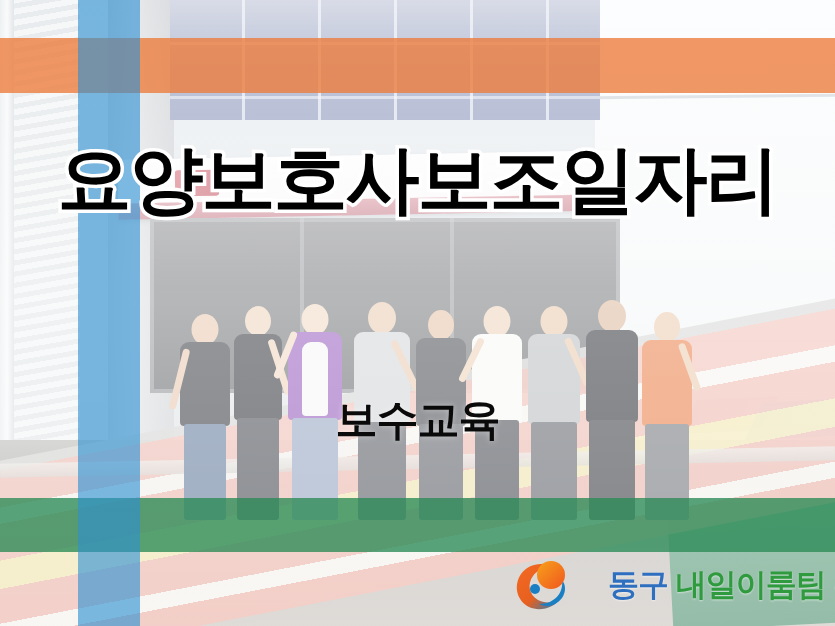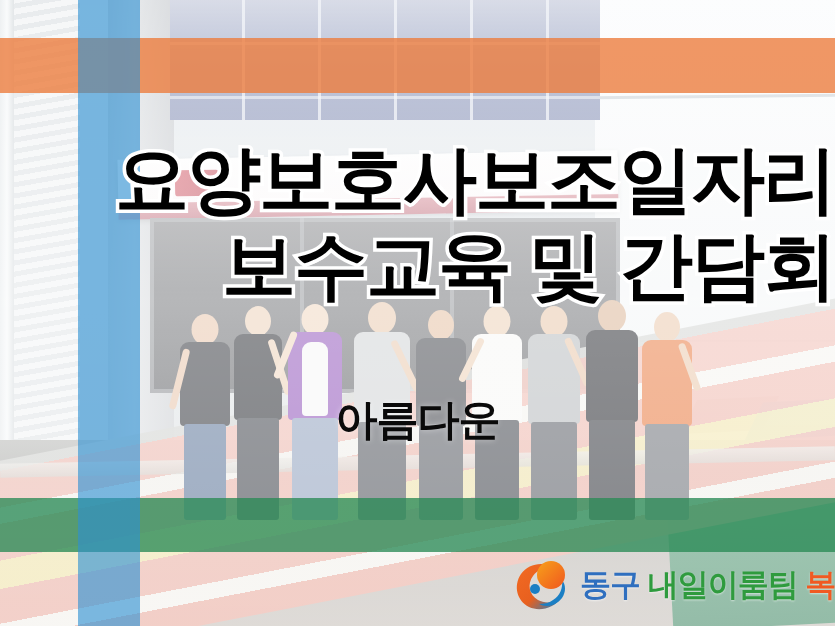--- a/index.html
+++ b/index.html
@@ -184,21 +184,21 @@
       rgba(255,255,255,.42) 25%,
       rgba(255,255,255,.50) 48%,
       rgba(255,255,255,.46) 70%,
       rgba(255,255,255,.40) 100%);
     pointer-events: none;
   }
 
   
   .headline {
     position: absolute; left: 0; right: 0; top: 143px;
-    text-align: right;
+    text-align: center;
     line-height: 1.0;
   }
   .headline .line {
     display: block;
     font-size: 74px;
     font-weight: 900;
     letter-spacing: -2px;
     color: #000;
     margin: 0 0 12px 0;
     -webkit-text-stroke: 7px #ffffff;
@@ -221,21 +221,21 @@
   .logo {
     position: absolute; left: 506px; top: 557px;
     display: flex; align-items: center; gap: 10px;
   }
   .logo-mark { width: 64px; height: 56px; flex: none; }
   .logo-text {
     font-size: 31px; font-weight: 900; letter-spacing: -1px;
     white-space: nowrap;
     text-shadow: 0 1px 2px rgba(255,255,255,.55);
   }
-  .lt-blue  { color: #2f6fbf; }
+  .lt-blue  { color: #2f6fbf; margin-left: 28px; }
   .lt-green { color: #2f9b3e; }
   .lt-orange{ color: #f05a22; }
 </style>
 </head>
 <body>
 
 <div id="poster">
 
   <div class="photo">
     <div class="bg-base"></div>
@@ -339,24 +339,23 @@
 
     <div class="haze"></div>
   </div>
 
   <div class="band-orange"></div>
   <div class="band-green"></div>
   <div class="band-blue"></div>
 
   <div class="headline">
     <span class="line">요양보호사보조일자리</span>
-    <span class="line">보수교육 및 간담회</span>
   </div>
 
-  <div class="subtitle">아름다운</div>
+  <div class="subtitle">보수교육</div>
 
   <div class="logo">
     <span class="logo-mark">
       <svg viewBox="0 0 64 56" width="64" height="56" aria-hidden="true">
         <defs>
           <linearGradient id="gOrange" x1="0" y1="0" x2="1" y2="1">
             <stop offset="0%" stop-color="#f7a11a"></stop>
             <stop offset="100%" stop-color="#f0571f"></stop>
           </linearGradient>
           <linearGradient id="gSwoosh" x1="0" y1="0" x2="1" y2="1">

